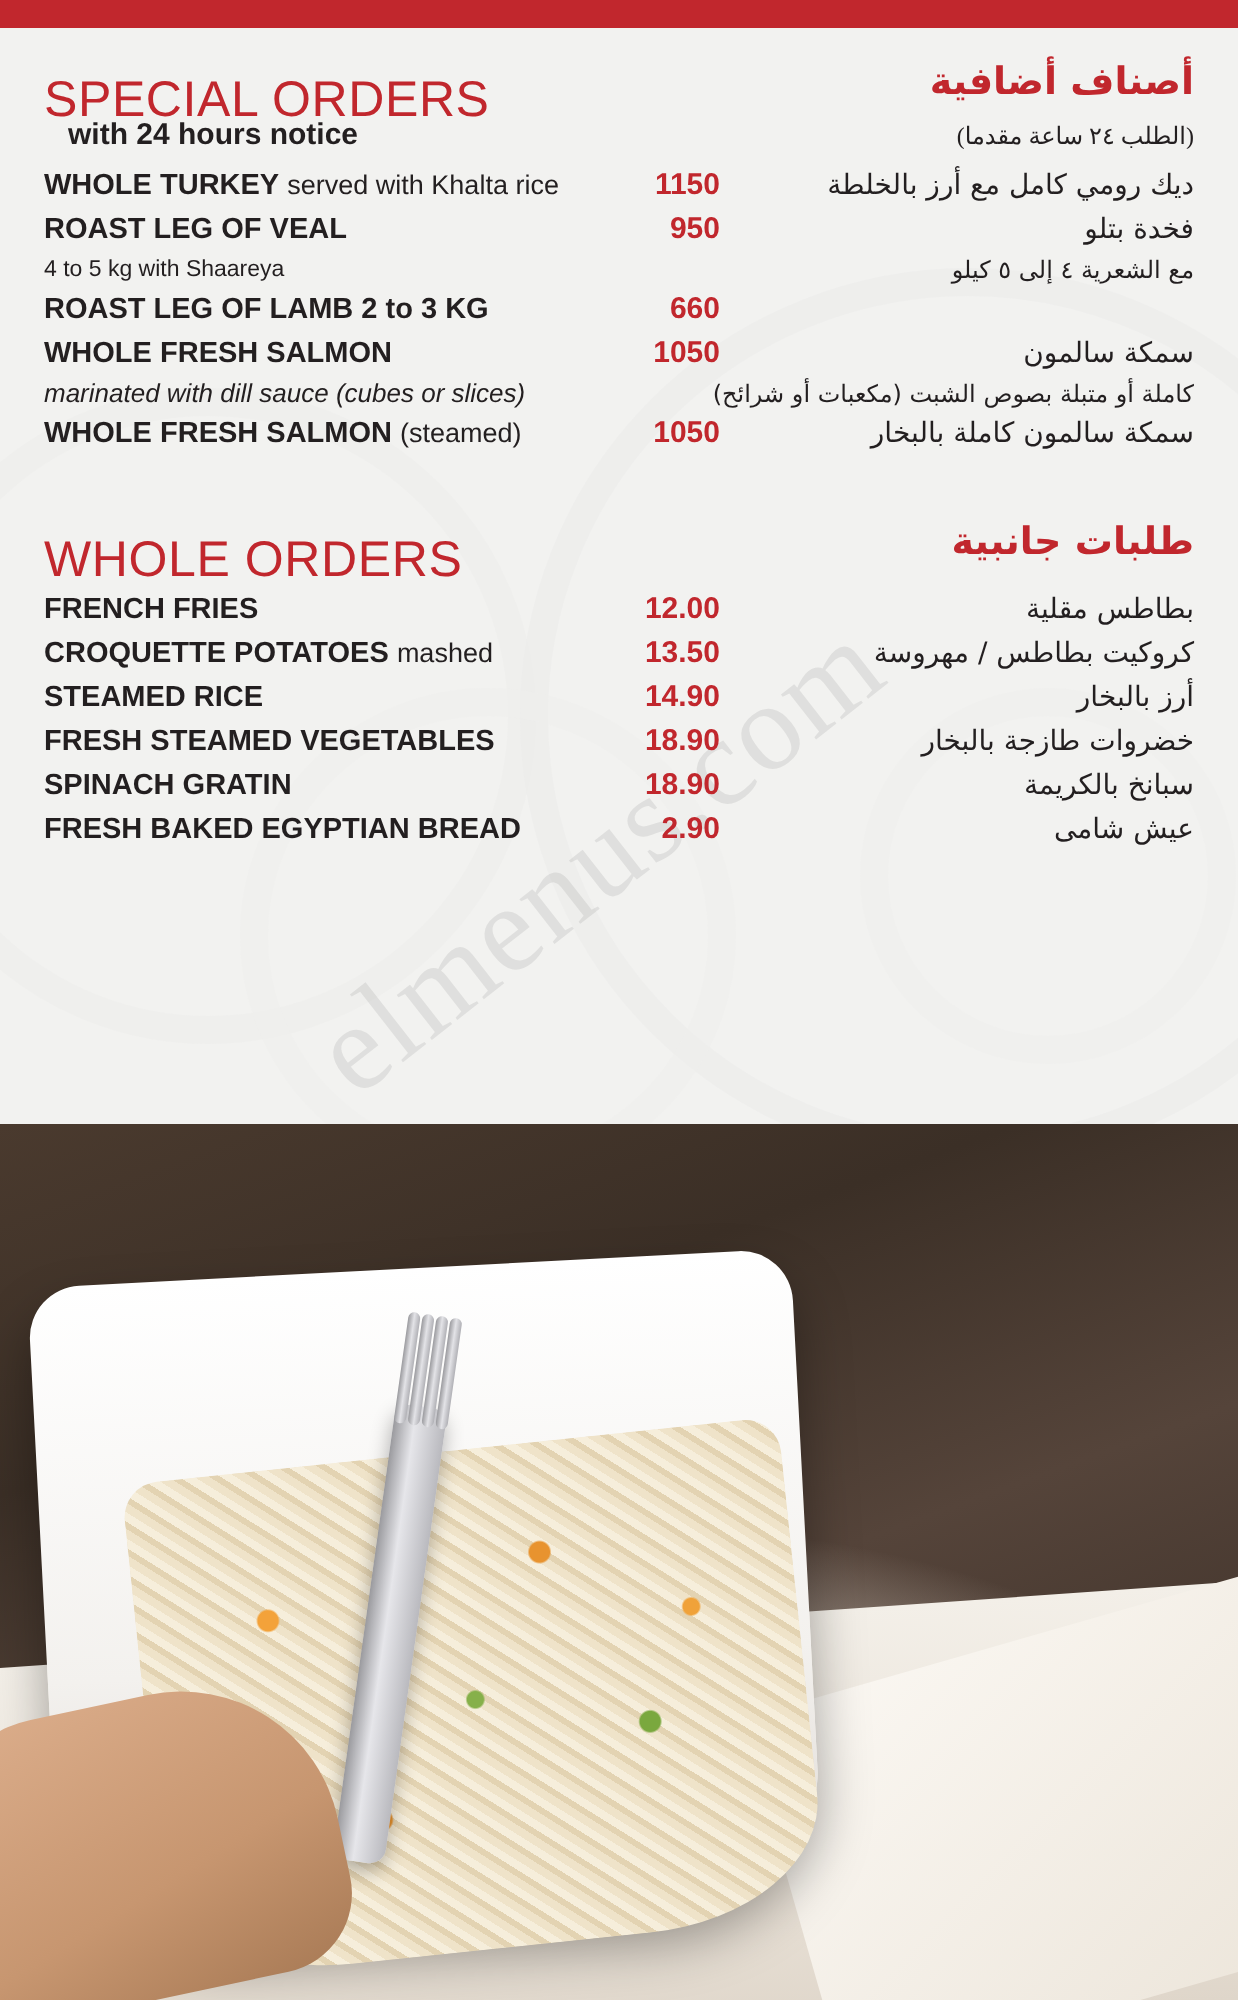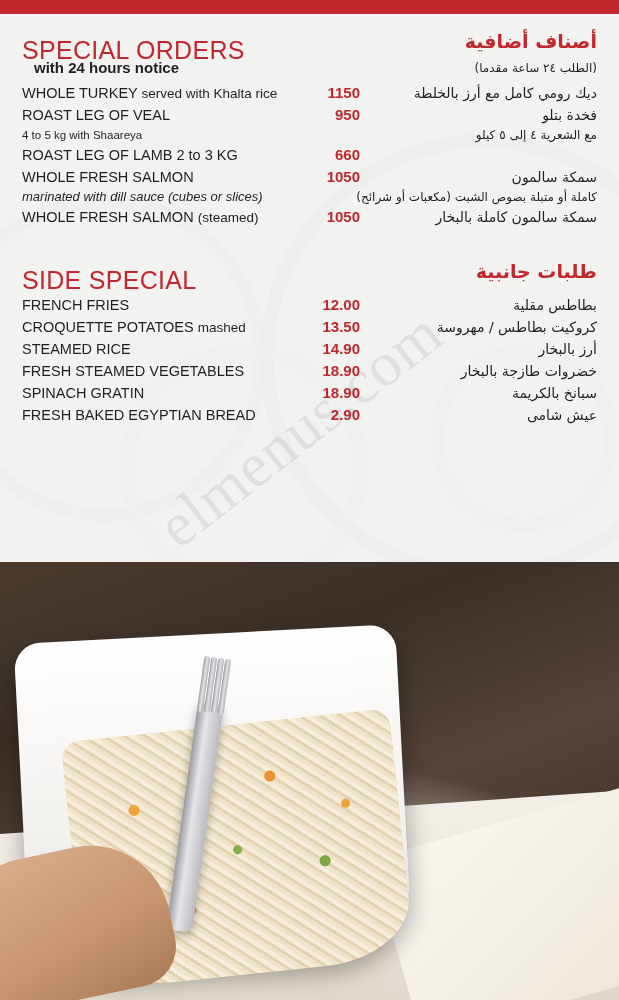--- a/index.html
+++ b/index.html
@@ -116,21 +116,21 @@
   .row.small { height: 18px; line-height: 18px; }
 
   .en {
     position: absolute;
     left: 0;
     top: 0;
     font-size: 14.5px;
     color: #231f20;
     white-space: nowrap;
   }
-  .en .nm { font-weight: normal; }
+  .en .nm { font-weight: bold; }
   .en .it { font-size: 13.5px; }
   .en.note {
     font-style: italic;
     font-size: 13px;
     color: #231f20;
   }
   .en.tiny {
     font-size: 11.5px;
     color: #231f20;
   }
@@ -270,21 +270,21 @@
 
     <div class="content">
 
       <div class="section">
         <div class="sec-head-row">
           <div class="sec-title">SPECIAL ORDERS</div>
           <div class="sec-title-ar">أصناف أضافية</div>
         </div>
         <div style="position:relative;height:20px;margin-left:12px;">
           <div class="sec-sub">with 24 hours notice</div>
-          <div class="sec-sub-ar" style="top:2px;">(الطلب ٢٤ ساعة مقدما)</div>
+          <div class="sec-sub-ar" style="top:2px;font-family:Liberation Serif, serif;">(الطلب ٢٤ ساعة مقدما)</div>
         </div>
 
         <div class="rows">
 
           <div class="row">
             <div class="en">
               <span class="nm">WHOLE TURKEY</span>
               <span class="it">served with Khalta rice</span>
             </div>
             <div class="price">1150</div>
@@ -331,21 +331,21 @@
             </div>
             <div class="price">1050</div>
             <div class="ar">سمكة سالمون كاملة بالبخار</div>
           </div>
 
         </div>
       </div>
 
       <div class="section" style="margin-top:34px;">
         <div class="sec-head-row">
-          <div class="sec-title">SIDE SPECIAL</div>
+          <div class="sec-title">WHOLE ORDERS</div>
           <div class="sec-title-ar">طلبات جانبية</div>
         </div>
 
         <div class="rows" style="margin-top:6px;">
 
           <div class="row">
             <div class="en">
               <span class="nm">FRENCH FRIES</span>
             </div>
             <div class="price">12.00</div>

